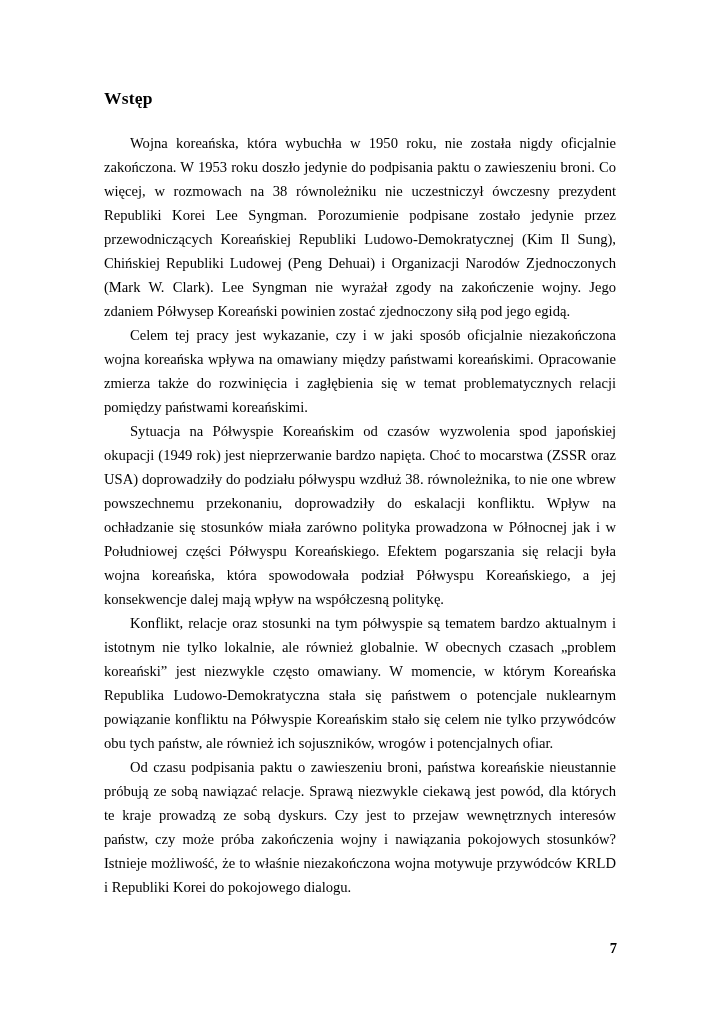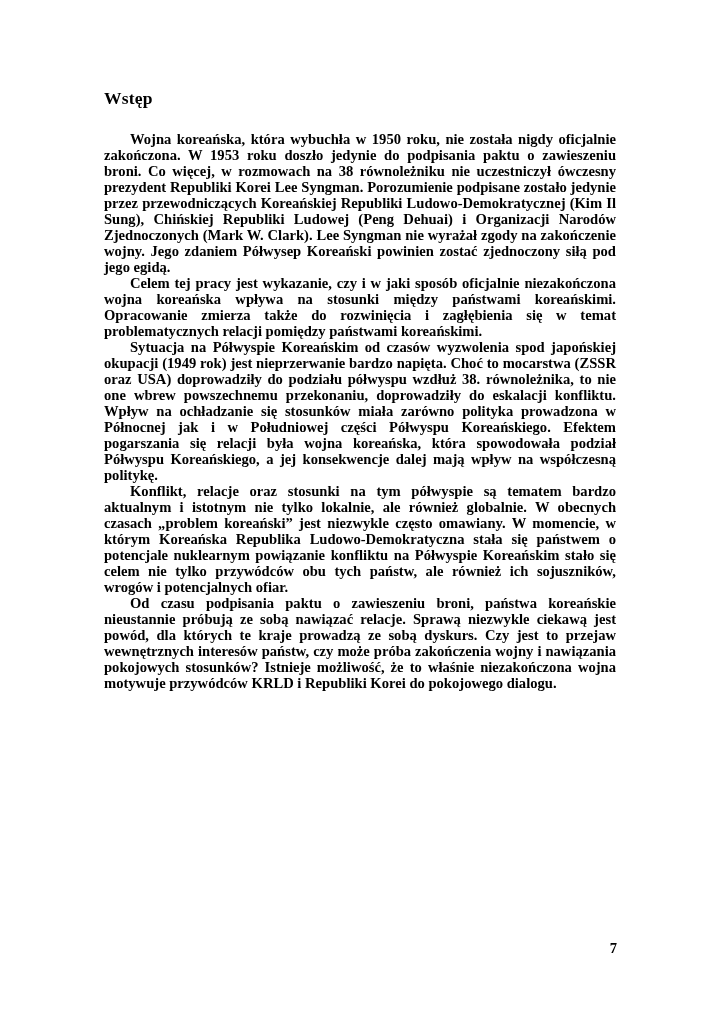--- a/index.html
+++ b/index.html
@@ -31,44 +31,43 @@
   }
   .chapter-title {
     font-size: 17.5px;
     font-weight: bold;
     margin: 0 0 22px 0;
     letter-spacing: 0.2px;
   }
   p.para {
     margin: 0;
     font-size: 14.6px;
-    line-height: 16px;
+    line-height: 24px;
     text-align: justify;
     text-indent: 26px;
     hyphens: manual;
-    font-weight: bold;
   }
   .page-number {
     position: absolute;
     left: 0;
     top: 940px;
     width: 721px;
     text-align: right;
     padding-right: 104px;
     box-sizing: border-box;
     font-size: 14.6px;
     font-weight: bold;
   }
 </style>
 </head>
 <body>
 
 <div class="page">
   <div class="content">
     <h1 class="chapter-title">Wstęp</h1>
     <p class="para">Wojna koreańska, która wybuchła w 1950 roku, nie została nigdy oficjalnie zakończona. W 1953 roku doszło jedynie do podpisania paktu o zawieszeniu broni. Co więcej, w rozmowach na 38 równoleżniku nie uczestniczył ówczesny prezydent Republiki Korei Lee Syngman. Porozumienie podpisane zostało jedynie przez przewodniczących Koreańskiej Republiki Ludowo-Demokratycznej (Kim Il Sung), Chińskiej Republiki Ludowej (Peng Dehuai) i Organizacji Narodów Zjednoczonych (Mark W. Clark). Lee Syngman nie wyrażał zgody na zakończenie wojny. Jego zdaniem Półwysep Koreański powinien zostać zjednoczony siłą pod jego egidą.</p>
-    <p class="para">Celem tej pracy jest wykazanie, czy i w jaki sposób oficjalnie niezakończona wojna koreańska wpływa na stosunki między państwami koreańskimi. Opracowanie zmierza także do rozwinięcia i zagłębienia się w temat problematycznych relacji pomiędzy państwami koreańskimi.</p>
+    <p class="para">Celem tej pracy jest wykazanie, czy i w jaki sposób oficjalnie niezakończona wojna koreańska wpływa na omawiany między państwami koreańskimi. Opracowanie zmierza także do rozwinięcia i zagłębienia się w temat problematycznych relacji pomiędzy państwami koreańskimi.</p>
     <p class="para">Sytuacja na Półwyspie Koreańskim od czasów wyzwolenia spod japońskiej okupacji (1949 rok) jest nieprzerwanie bardzo napięta. Choć to mocarstwa (ZSSR oraz USA) doprowadziły do podziału półwyspu wzdłuż 38. równoleżnika, to nie one wbrew powszechnemu przekonaniu, doprowadziły do eskalacji konfliktu. Wpływ na ochładzanie się stosunków miała zarówno polityka prowadzona w Północnej jak i w Południowej części Półwyspu Koreańskiego. Efektem pogarszania się relacji była wojna koreańska, która spowodowała podział Półwyspu Koreańskiego, a jej konsekwencje dalej mają wpływ na współczesną politykę.</p>
     <p class="para">Konflikt, relacje oraz stosunki na tym półwyspie są tematem bardzo aktualnym i istotnym nie tylko lokalnie, ale również globalnie. W obecnych czasach „problem koreański” jest niezwykle często omawiany. W momencie, w którym Koreańska Republika Ludowo-Demokratyczna stała się państwem o potencjale nuklearnym powiązanie konfliktu na Półwyspie Koreańskim stało się celem nie tylko przywódców obu tych państw, ale również ich sojuszników, wrogów i potencjalnych ofiar.</p>
     <p class="para">Od czasu podpisania paktu o zawieszeniu broni, państwa koreańskie nieustannie próbują ze sobą nawiązać relacje. Sprawą niezwykle ciekawą jest powód, dla których te kraje prowadzą ze sobą dyskurs. Czy jest to przejaw wewnętrznych interesów państw, czy może próba zakończenia wojny i nawiązania pokojowych stosunków? Istnieje możliwość, że to właśnie niezakończona wojna motywuje przywódców KRLD i Republiki Korei do pokojowego dialogu.</p>
   </div>
   <div class="page-number">7</div>
 </div>
 
 </body></html>

